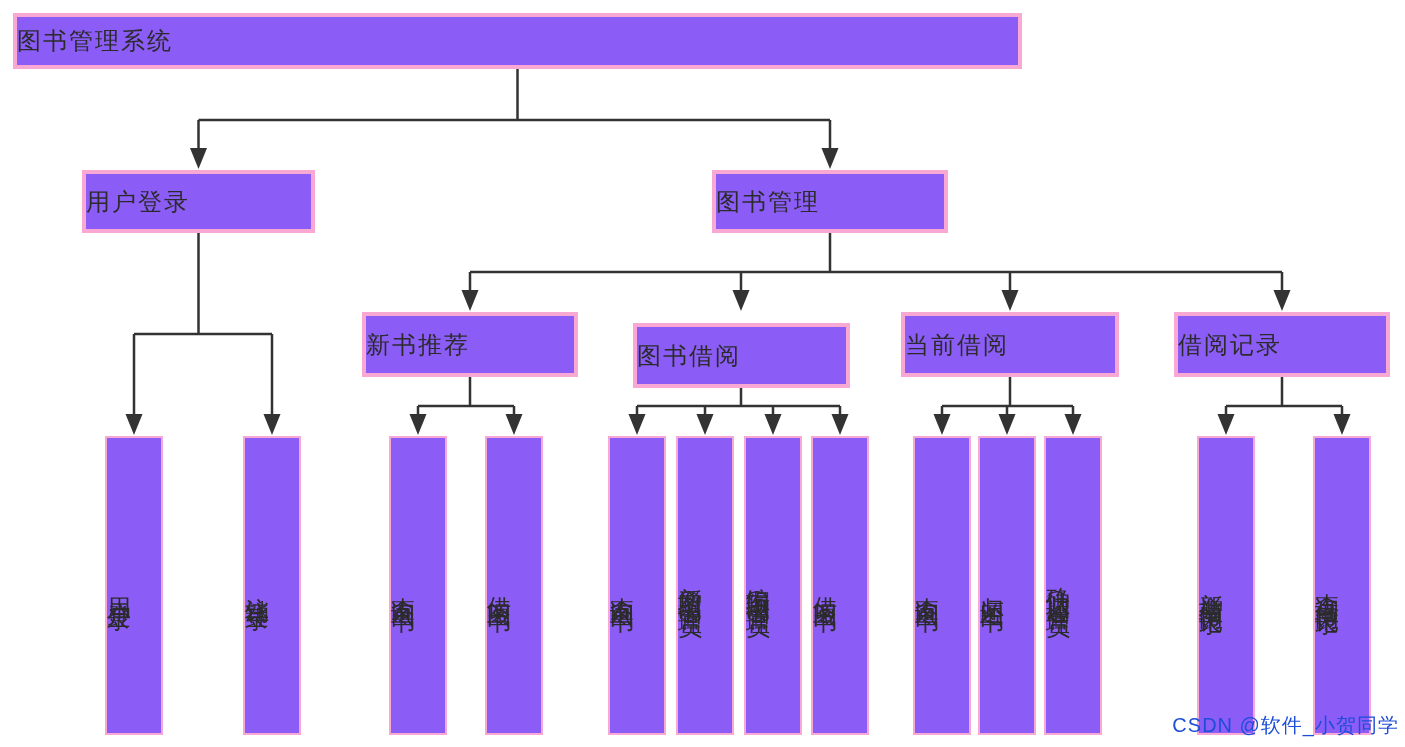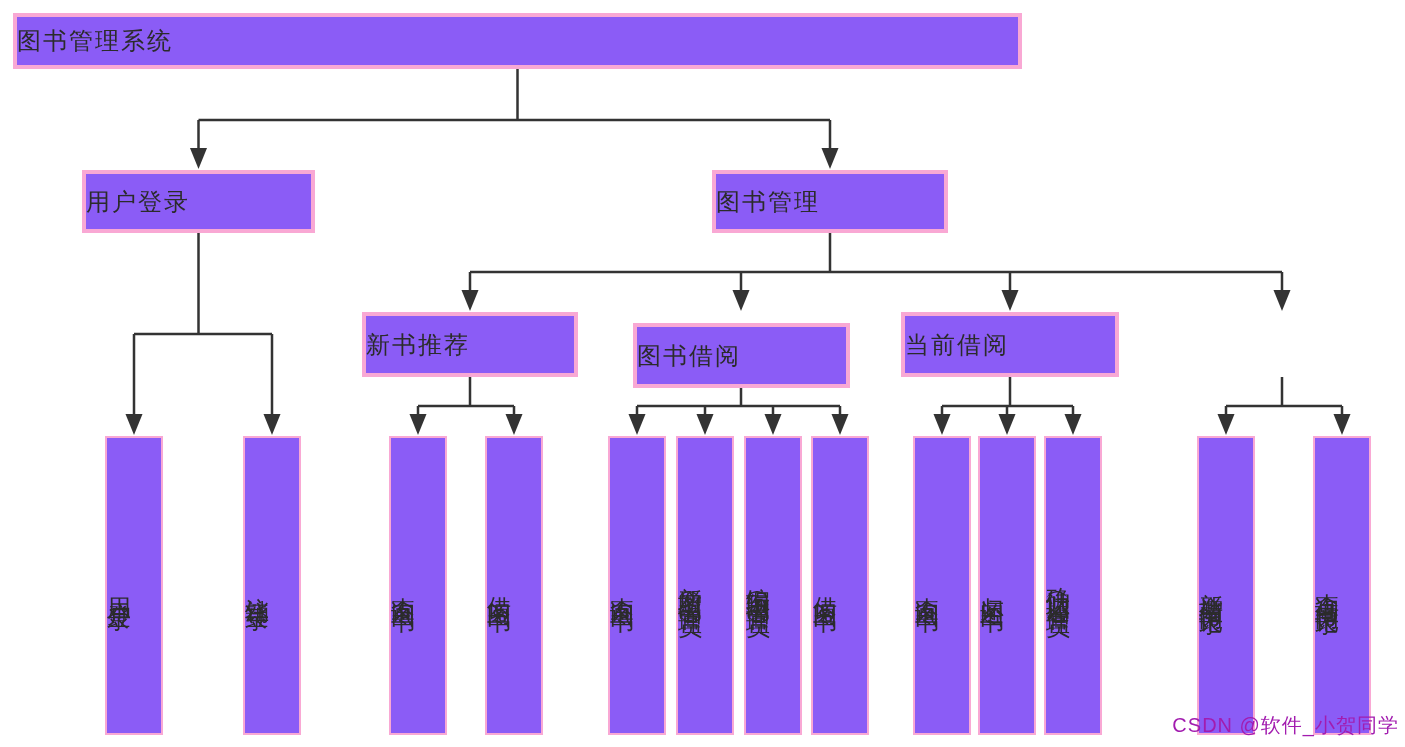--- a/index.html
+++ b/index.html
@@ -26,21 +26,21 @@
     text-orientation:mixed;
     font-size:24px;
     letter-spacing:4px;
     line-height:1;
   }
   .watermark {
     position:absolute;
     top:712px; right:6px;
     font-size:20px;
     letter-spacing:1px;
-    color:#a21caf;
+    color:#1d4ed8;
     z-index:5;
     white-space:nowrap;
   }
 </style>
 </head>
 <body>
 
 <div id="canvas">
 
   <svg id="wires" width="1405" height="747" viewBox="0 0 1405 747">
@@ -96,20 +96,23 @@
 
   <div class="box h" style="left:712px;top:170px;width:236px;height:63px">
     <span>图书管理</span>
   </div>
   <div class="box h" style="left:633px;top:323px;width:217px;height:65px">
     <span>图书借阅</span>
   </div>
   <div class="box h" style="left:901px;top:312px;width:218px;height:65px">
     <span>当前借阅</span>
   </div>
+  <div class="box h" style="left:1174px;top:312px;width:216px;height:65px">
+    <span>借阅记录</span>
+  </div>
 
   <div class="box v" style="left:105px;top:436px;width:58px;height:299px">
     <span>用户登录</span>
   </div>
   <div class="box v" style="left:243px;top:436px;width:58px;height:299px">
     <span>注销登录</span>
   </div>
 
   <div class="box v" style="left:389px;top:436px;width:58px;height:299px">
     <span>查询图书</span>

